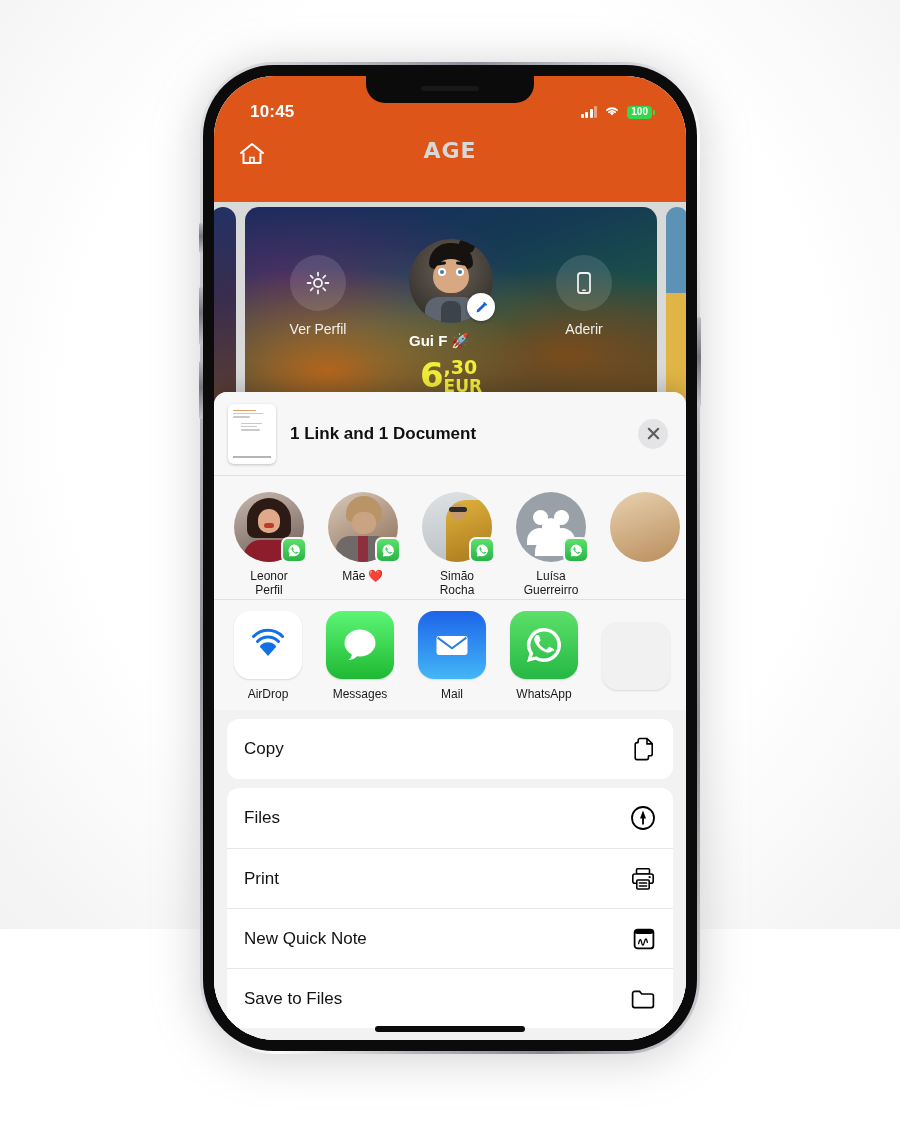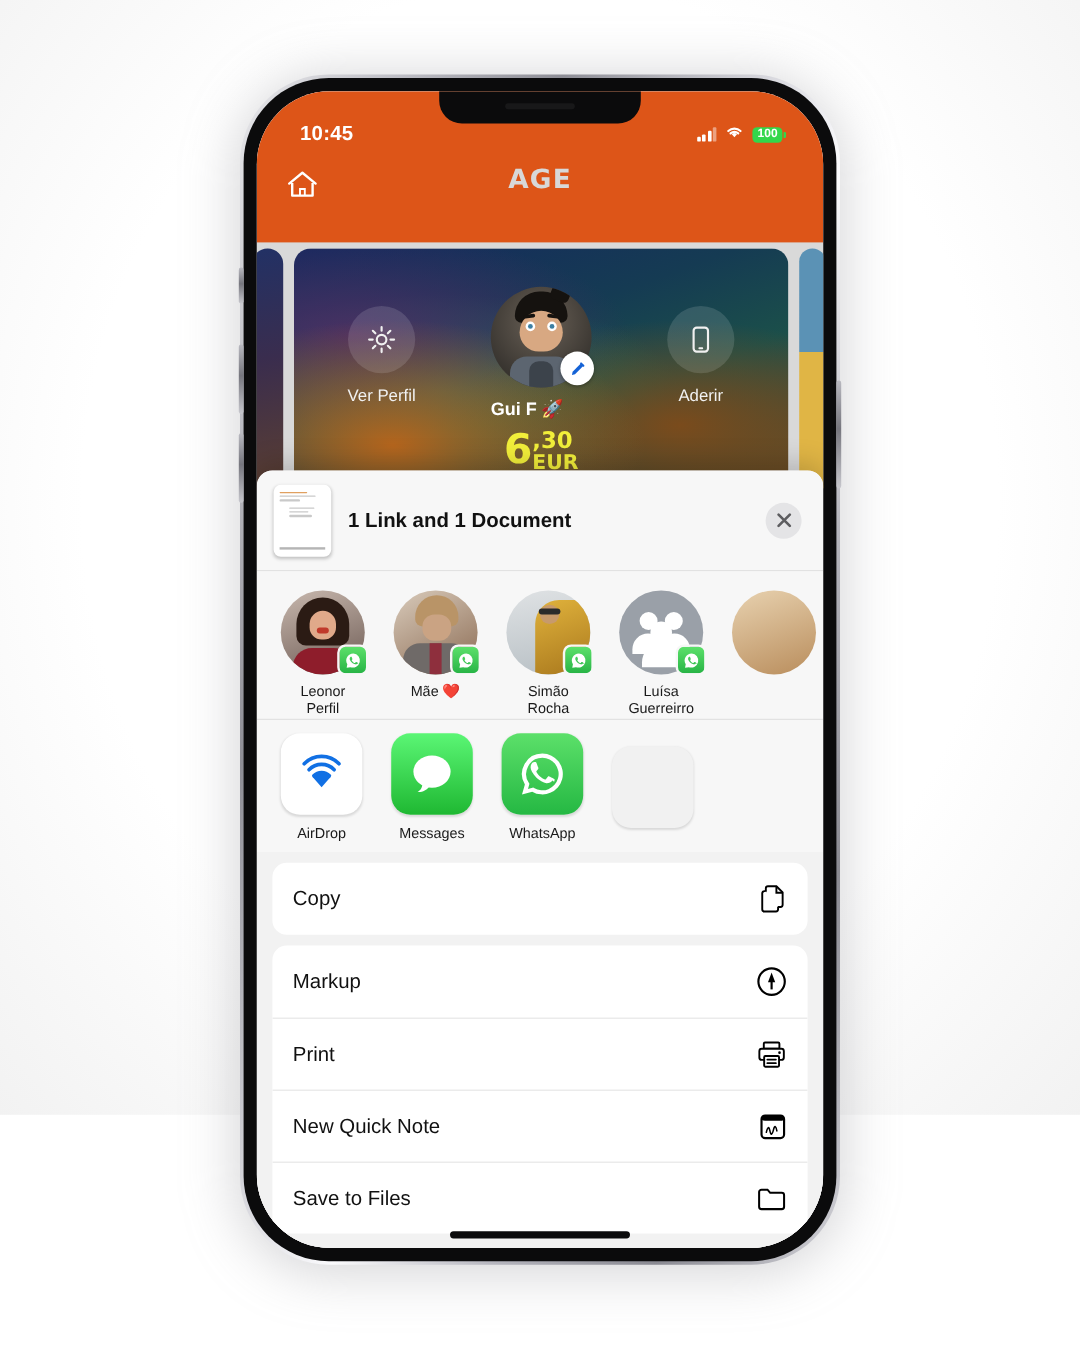--- a/index.html
+++ b/index.html
@@ -564,20 +564,29 @@
               <div class="appitem">
                 <div class="appicon" style="background:linear-gradient(180deg,#5bf675,#1fb832)">
                   <svg width="44" height="44" viewBox="0 0 44 44" fill="none">
                     <ellipse cx="22" cy="20" rx="15.5" ry="13.5" fill="#fff"></ellipse>
                     <path d="M14 30 c0 4 -2.2 6.2 -4 7 3.8 0.4 7.6 -1.6 9.6 -4.4 Z" fill="#fff"></path>
                   </svg>
                 </div>
                 <div class="app-label">Messages</div>
               </div>
 
+              <div class="appitem">
+                <div class="appicon" style="background:linear-gradient(180deg,#1d64e8,#43b6f7)">
+                  <svg width="44" height="44" viewBox="0 0 44 44" fill="none">
+                    <rect x="6.5" y="13" width="31" height="19" rx="2.4" fill="#fff"></rect>
+                    <path d="M7.6 14.6 L22 25.2 L36.4 14.6" stroke="#2f7fe0" stroke-width="2" fill="none"></path>
+                  </svg>
+                </div>
+                <div class="app-label">Mail</div>
+              </div>
 
               <div class="appitem">
                 <div class="appicon" style="background:linear-gradient(180deg,#5ce06a,#25b843)">
                   <svg width="46" height="46" viewBox="0 0 46 46" fill="none">
                     <path d="M23 6a17 17 0 0 0-14.6 25.8L6 40l8.5-2.3A17 17 0 1 0 23 6Zm0 3.4a13.6 13.6 0 1 1-7 25.3l-.6-.4-4.4 1.2 1.2-4.3-.4-.6A13.6 13.6 0 0 1 23 9.4Z" fill="#fff"></path>
                     <path d="M31.2 28.4c-.4 1.1-2.3 2.1-3.2 2.2-.85.08-.88.68-5.5-1.4-4.6-2.05-7.4-6.9-7.6-7.2-.22-.32-1.8-2.55-1.72-4.8.08-2.25 1.28-3.3 1.72-3.75.44-.45.92-.55 1.25-.55h.9c.3 0 .7-.1 1.05.88.4 1.05 1.35 3.62 1.45 3.88.1.26.17.58 0 .9-.16.32-.26.52-.52.8l-.75.88c-.24.26-.5.54-.2 1.06.26.52 1.24 2.2 2.7 3.54 1.86 1.75 3.44 2.3 3.96 2.56.52.26.82.22 1.14-.12.32-.35 1.32-1.52 1.68-2.04.35-.52.7-.42 1.14-.25.45.17 2.92 1.4 3.42 1.66.5.26.83.4.95.6.12.2.12 1.2-.28 2.3Z" fill="#fff"></path>
                   </svg>
                 </div>
                 <div class="app-label">WhatsApp</div>
               </div>
@@ -599,21 +608,21 @@
                       <path d="M15 2.6v5.3h5.2" stroke="#000" stroke-width="1.6" fill="none"></path>
                       <path d="M16.4 19.9v1.9a1.8 1.8 0 0 1-1.8 1.8H5a1.8 1.8 0 0 1-1.8-1.8V8.4A1.8 1.8 0 0 1 5 6.6h1.2" stroke="#000" stroke-width="1.6" fill="#fff"></path>
                     </svg>
                   </span>
                 </div>
               </div>
 
               <div class="card-group">
 
                 <div class="act-row">
-                  <span>Markup</span>
+                  <span>Files</span>
                   <span class="act-icon">
                     <svg width="26" height="26" viewBox="0 0 26 26" fill="none">
                       <circle cx="13" cy="13" r="11" stroke="#000" stroke-width="1.8"></circle>
                       <path d="M13 5.5 L16 13.5 H10 Z" fill="#000"></path>
                       <rect x="12.1" y="13" width="1.8" height="6.5" fill="#000"></rect>
                     </svg>
                   </span>
                 </div>
 
                 <div class="act-row">

